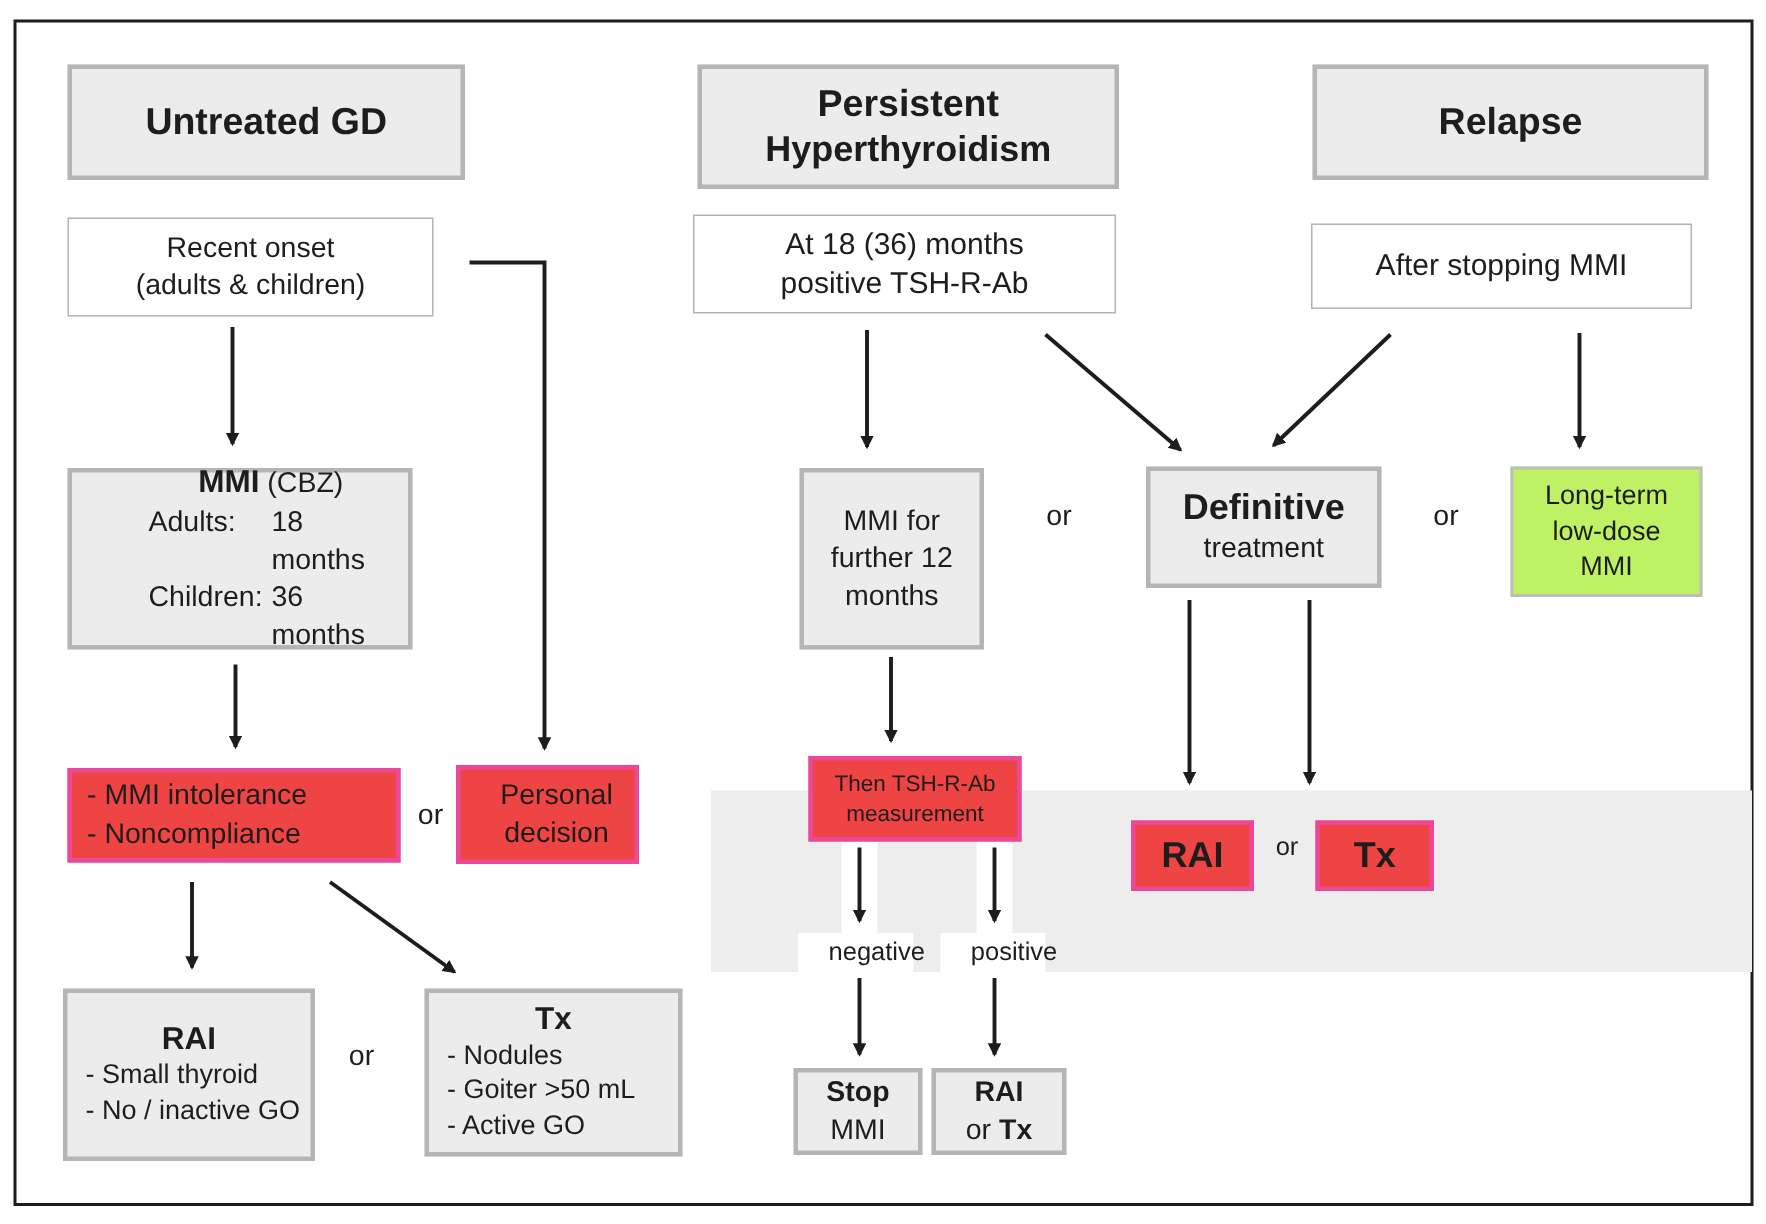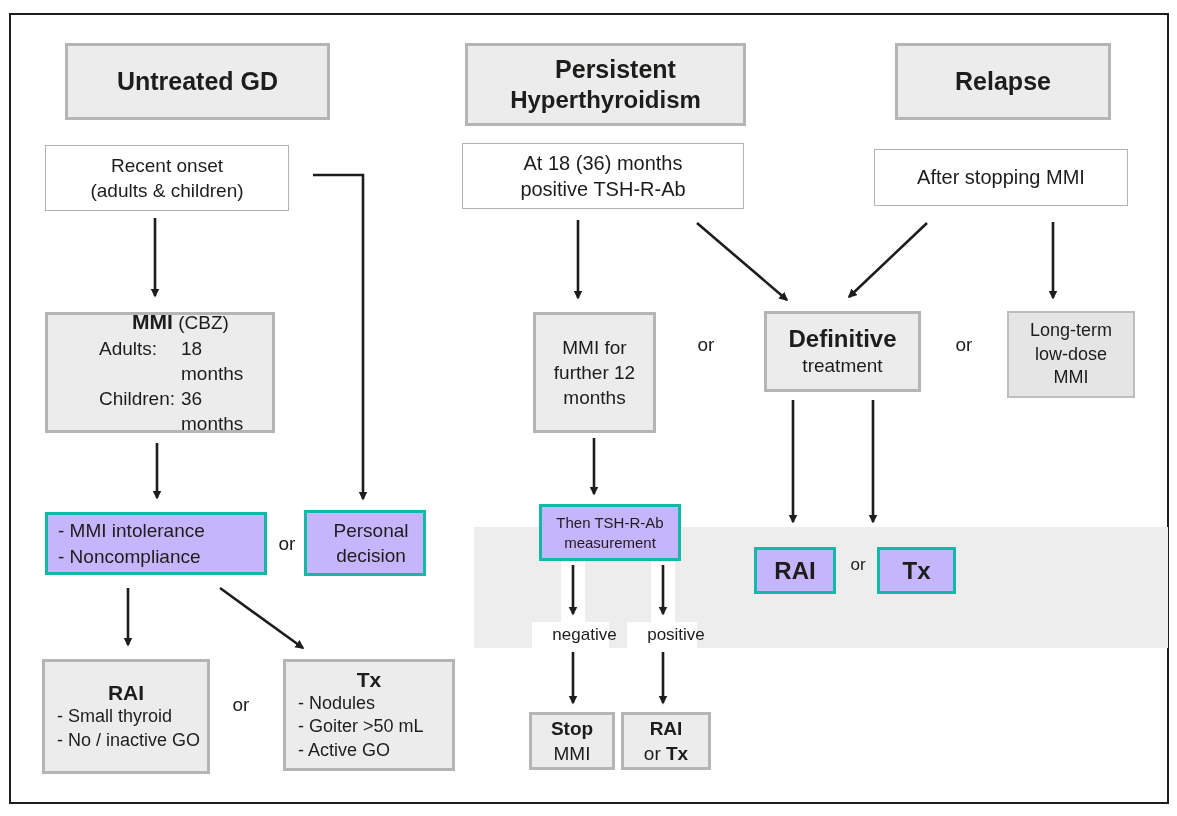--- a/index.html
+++ b/index.html
@@ -4,24 +4,24 @@
 <style>
   * { margin:0; padding:0; box-sizing:border-box; }
   html,body { width:1177px; height:816px; background:#ffffff; font-family:"Liberation Sans", sans-serif; color:#1d1d1b; }
   .stage { position:relative; width:1177px; height:816px; overflow:hidden; }
   .frame { position:absolute; left:9px; top:13px; width:1160px; height:791px; border:2px solid #1d1d1b; background:#ffffff; }
   .band { position:absolute; left:474px; top:527px; width:694px; height:121px; background:#ededed; }
   svg.arrows { position:absolute; left:0; top:0; width:1177px; height:816px; z-index:3; }
   .node { position:absolute; z-index:4; display:flex; flex-direction:column; align-items:center; justify-content:center; text-align:center; }
   .box-hdr { background:#ececec; border:3px solid #b5b5b5; }
   .box-gray { background:#ececec; border:3px solid #b5b5b5; }
-  .box-gray-thin { background:#e5e5e5; border:2px solid #bdbdbd; }
+  .box-gray-thin { background:#bef264; border:2px solid #bdbdbd; }
   .box-white-thin { background:#ffffff; border:1px solid #b3b3b3; }
-  .box-white-med { background:#c4b5fd; border:3px solid #14b8a6; }
-  .t-hdr { font-size:25px; font-weight:bold; line-height:1.18;margin-left:20px; }
+  .box-white-med { background:#ef4444; border:3px solid #ec4899; }
+  .t-hdr { font-size:25px; font-weight:bold; line-height:1.18; }
   .t-hdr2 { font-size:24px; font-weight:bold; line-height:1.22; }
   .t-main { font-size:19px; line-height:1.32; }
   .t-small { font-size:15px; line-height:1.3; }
   .t-or { font-size:19px; }
   .t-or-sm { font-size:17px; }
   .bold { font-weight:bold; }
   .big-bold { font-size:24px; font-weight:bold; }
   .left-items { width:100%; text-align:left; font-size:18px; line-height:1.3; }
   .left-items div { padding-left:26px; text-indent:-14px; }
   .mmi-rows { width:100%; font-size:19px; line-height:1.32; text-align:left; padding:0 10px; }
@@ -163,21 +163,21 @@
   <div class="node box-gray t-main" style="left:529px; top:712px; width:86px; height:58px;">
     <div class="bold">Stop</div>
     <div>MMI</div>
   </div>
 
   <div class="node box-gray t-main" style="left:621px; top:712px; width:90px; height:58px;">
     <div class="bold">RAI</div>
     <div><span>or </span><span class="bold">Tx</span></div>
   </div>
 
-  <div class="node box-hdr t-hdr" style="left:875px; top:43px; width:216px; height:77px;">Relapse</div>
+  <div class="node box-hdr t-hdr" style="left:875px; top:43px; width:264px; height:77px;">Relapse</div>
 
   <div class="node box-white-thin t-main" style="left:874px; top:149px; width:254px; height:57px; font-size:20px;">After stopping MMI</div>
 
   <div class="lbl t-or" style="left:947px; top:332px; width:34px; height:26px;">or</div>
 
   <div class="node box-gray-thin" style="left:1007px; top:311px; width:128px; height:87px; font-size:18px; line-height:1.32;">
     <div>Long-term</div>
     <div>low-dose</div>
     <div>MMI</div>
   </div>

